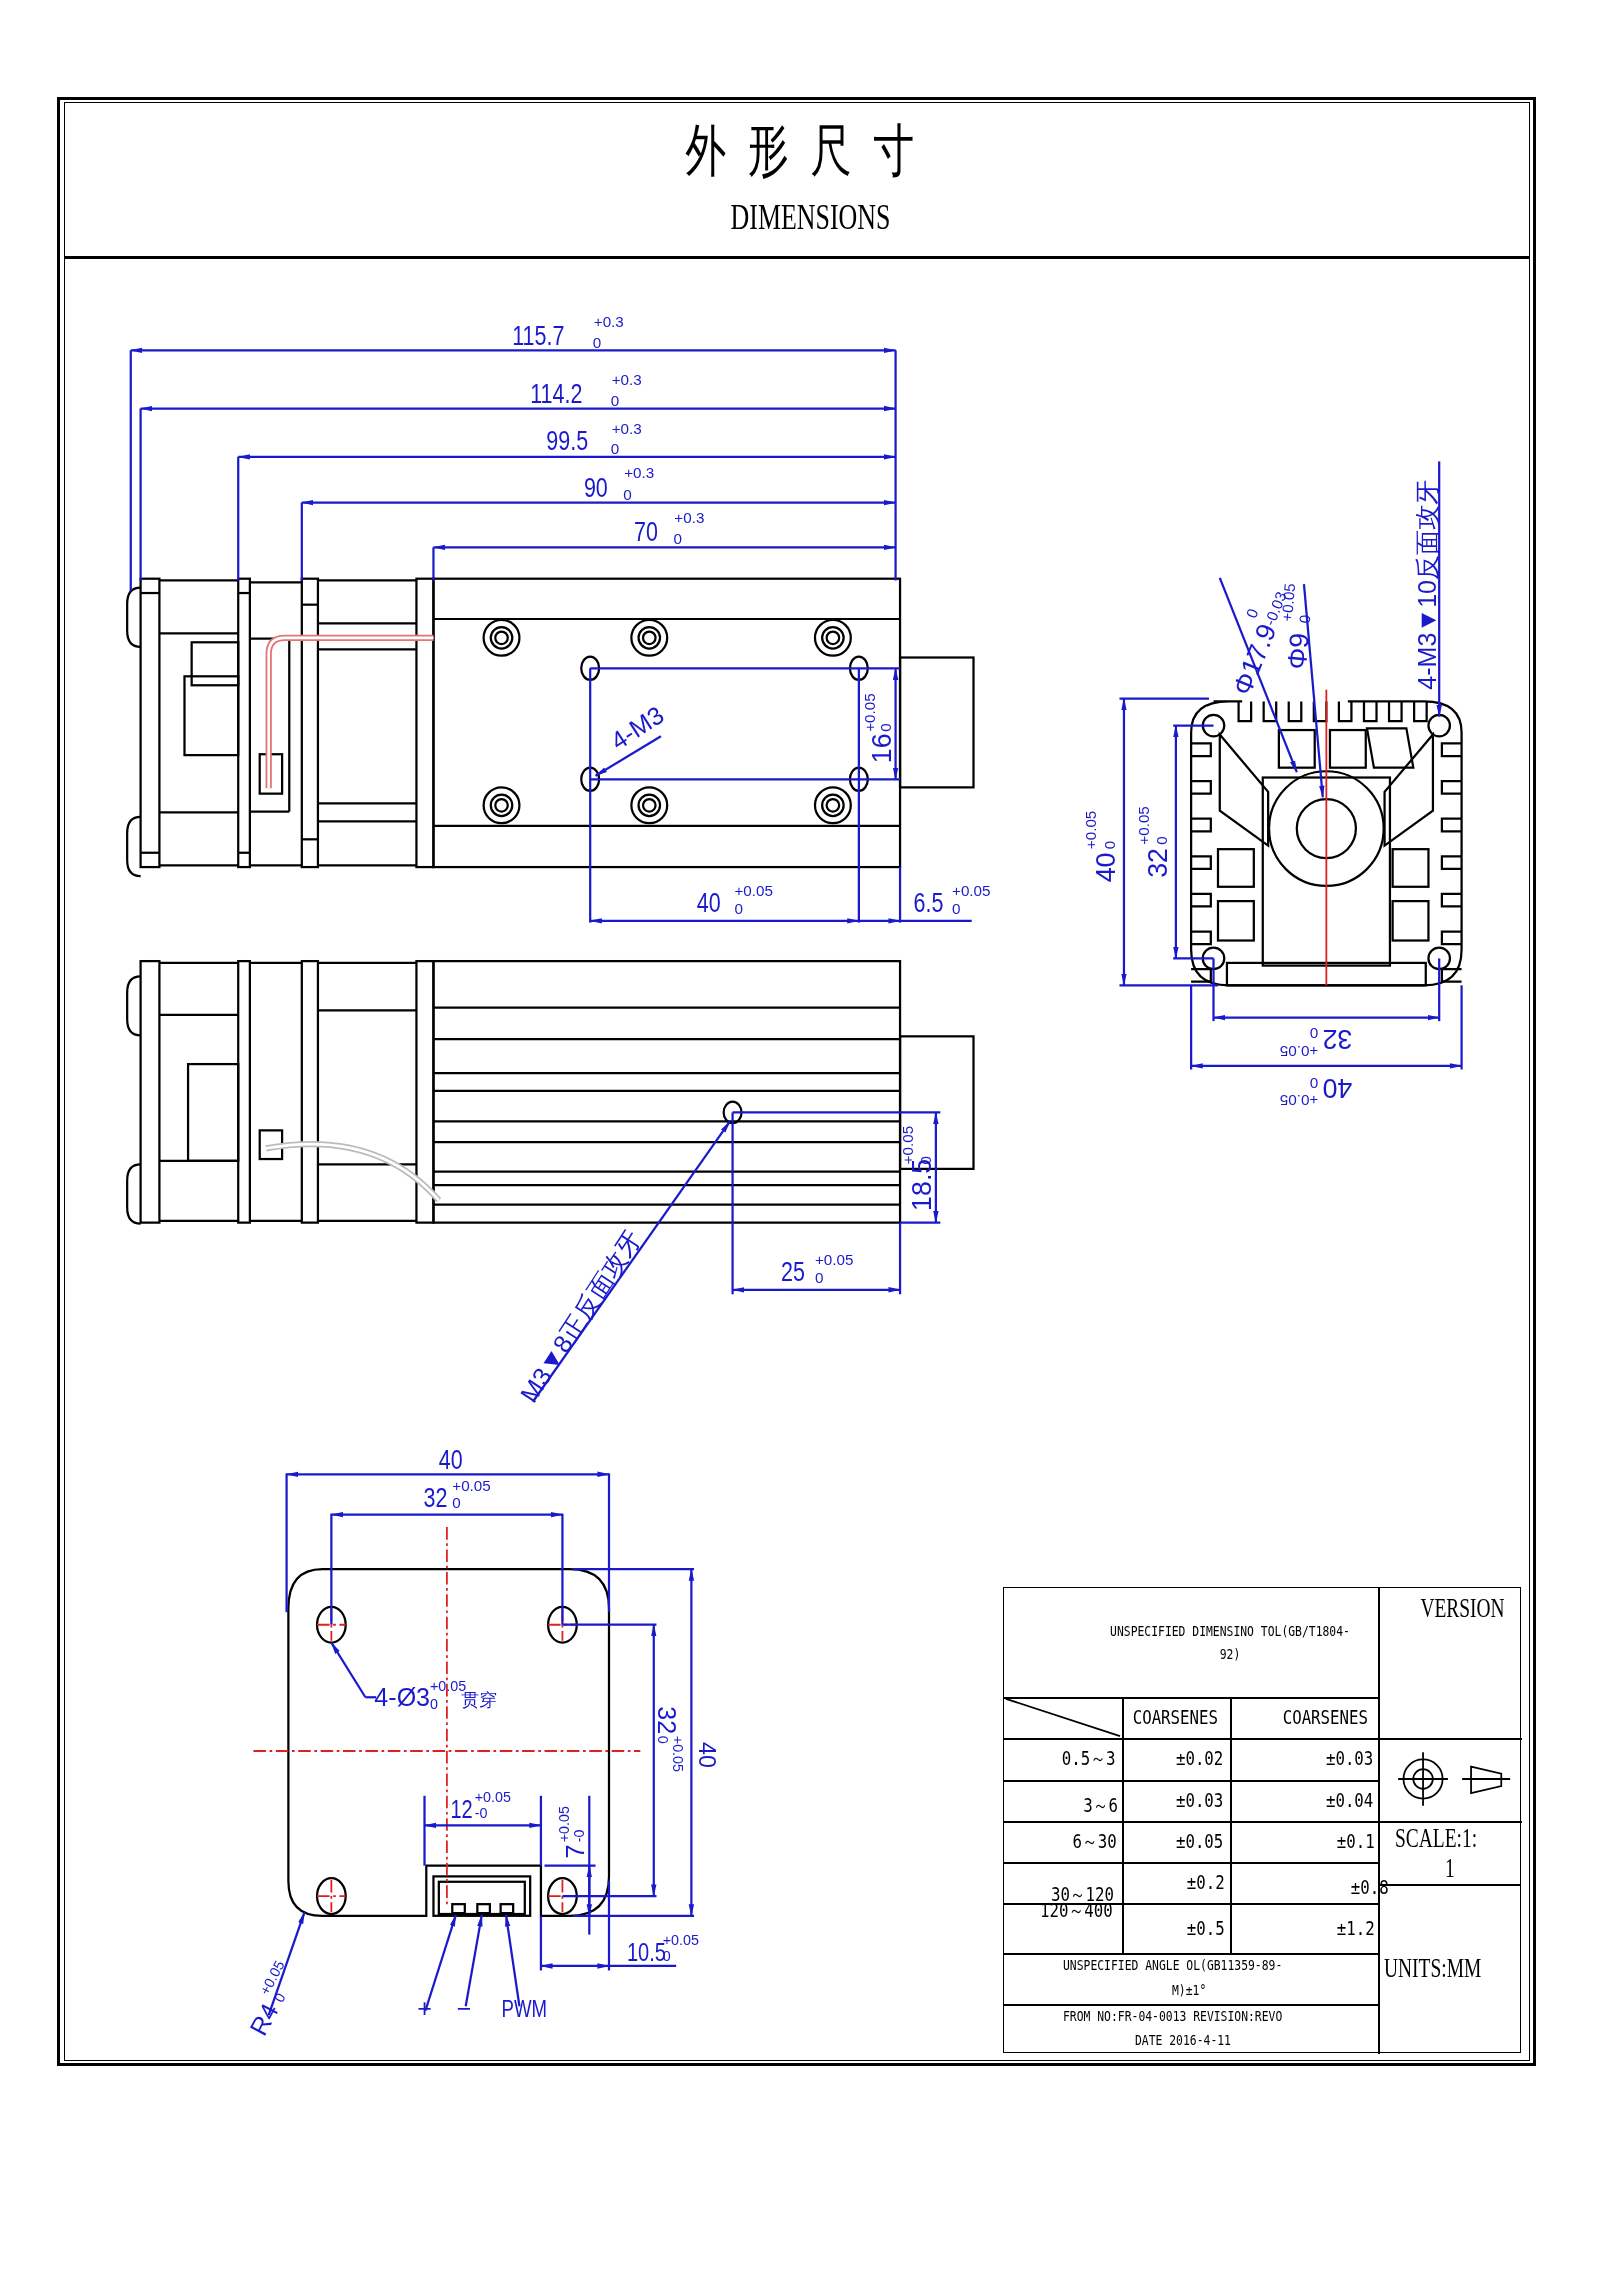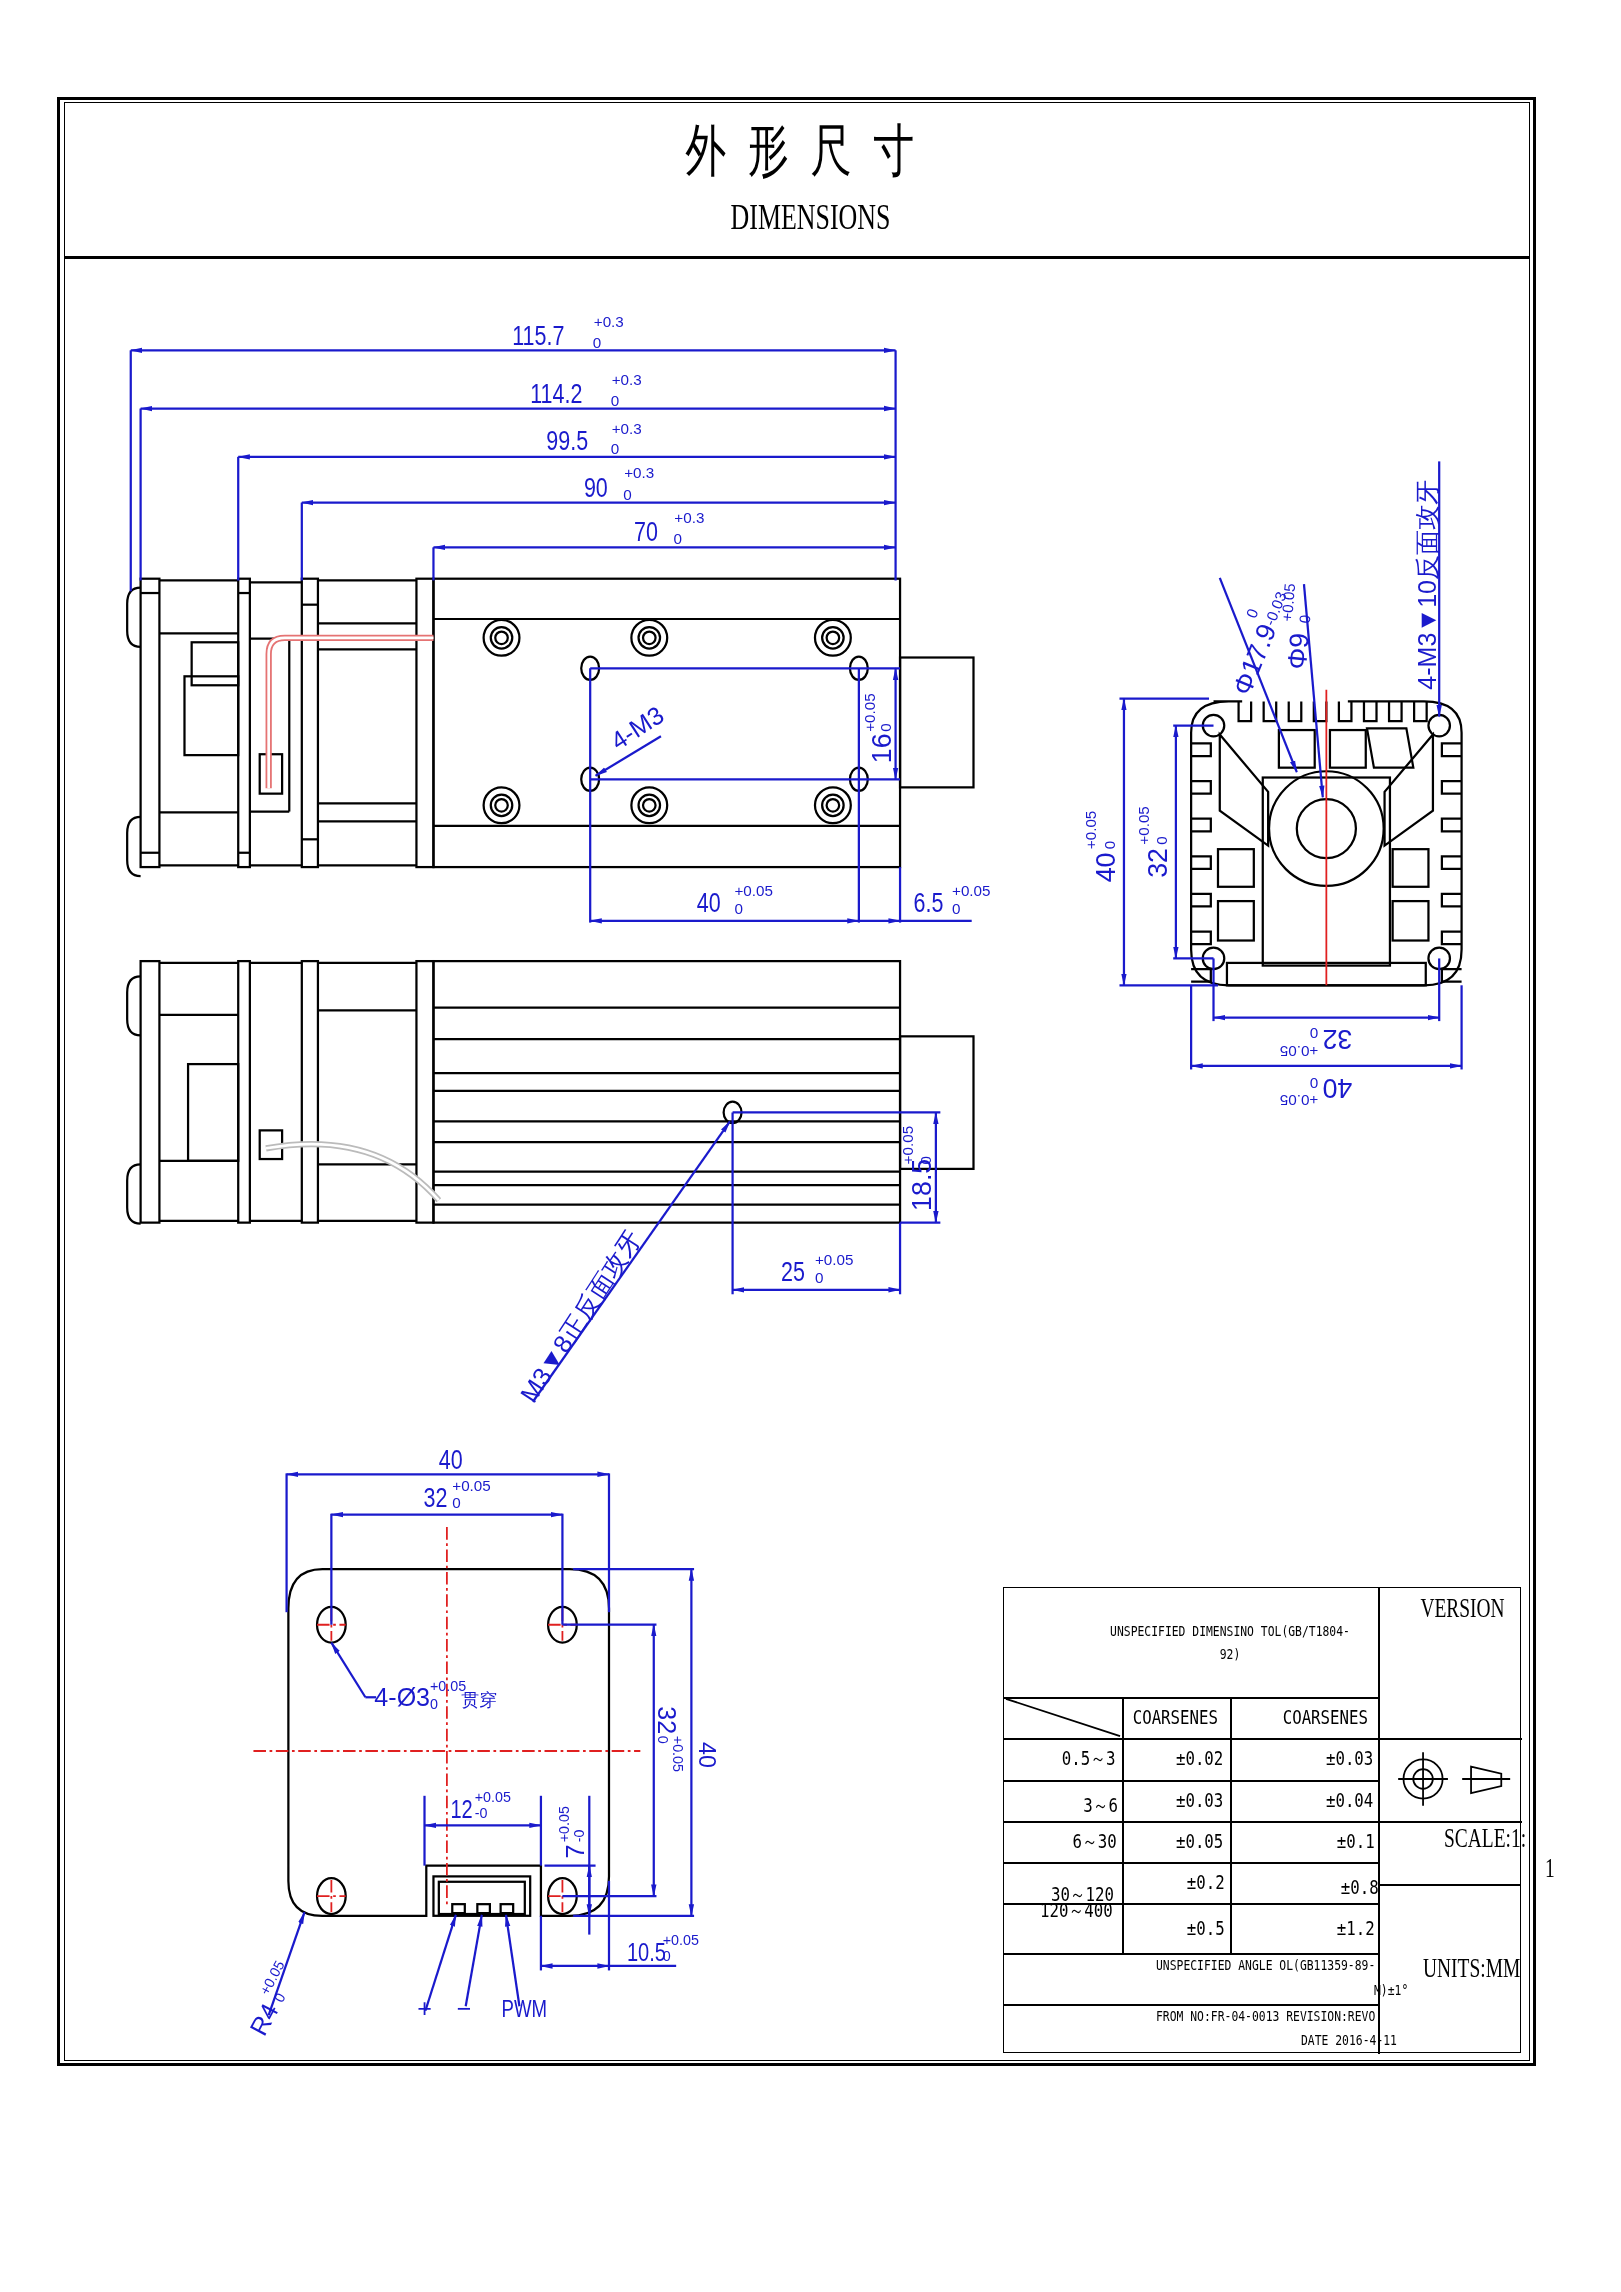--- a/index.html
+++ b/index.html
@@ -12,21 +12,21 @@
   svg.drawing { position:absolute; left:0; top:0; }
   .dim { font-family:"Liberation Sans", sans-serif; fill:#1a1acc; }
   
   .tol-table { position:absolute; left:1003px; top:1587px; width:518px; height:466px; border:1.8px solid #000; box-sizing:border-box; font-family:"DejaVu Sans Mono", monospace; color:#000; }
   .cell { position:absolute; box-sizing:border-box; display:flex; align-items:center; justify-content:flex-end; text-align:center; }
   .hline { position:absolute; height:1.8px; background:#000; }
   .vline { position:absolute; width:1.8px; background:#000; }
   .t-small { font-size:13.4px; transform:scaleX(0.85); }
   .t-med { font-size:19.7px; transform:scaleX(0.8); }
   .t-big { font-size:27px; transform:scaleX(0.72); font-family:"Liberation Serif", serif; }
-  .left-text { justify-content:flex-end; padding-left:1.8px; text-align:left;margin-left:36px; }
+  .left-text { justify-content:center; padding-left:1.8px; text-align:left; }
   .left-text span { transform-origin:left center; }
 </style>
 </head>
 <body>
 
 <div class="frame-outer"></div>
 <div class="frame-inner"></div>
 <div class="header-divider"></div>
 <div class="title-cn">外形尺寸</div>
 <div class="title-en">DIMENSIONS</div>
@@ -462,21 +462,21 @@
   <div class="cell" style="left:226px; top:233px; width:149px; height:41px;">
       <span class="t-med">±0.1</span>
     </div>
 
   <div class="cell" style="left:0; top:274px; width:118px; height:41px;margin-top:12px;">
       <span class="t-med">30～120</span>
     </div>
   <div class="cell" style="left:118px; top:274px; width:107px; height:41px;">
       <span class="t-med">±0.2</span>
     </div>
-  <div class="cell" style="left:230px; top:274px; width:149px; height:51px;">
+  <div class="cell" style="left:240px; top:274px; width:149px; height:51px;">
       <span class="t-med">±0.8</span>
     </div>
 
   <div class="cell" style="left:0; top:297px; width:118px; height:50px;">
       <span class="t-med">120～400</span>
     </div>
   <div class="cell" style="left:118px; top:315px; width:107px; height:50px;border-radius:17px;">
       <span class="t-med">±0.5</span>
     </div>
   <div class="cell" style="left:226px; top:315px; width:149px; height:50px;">

